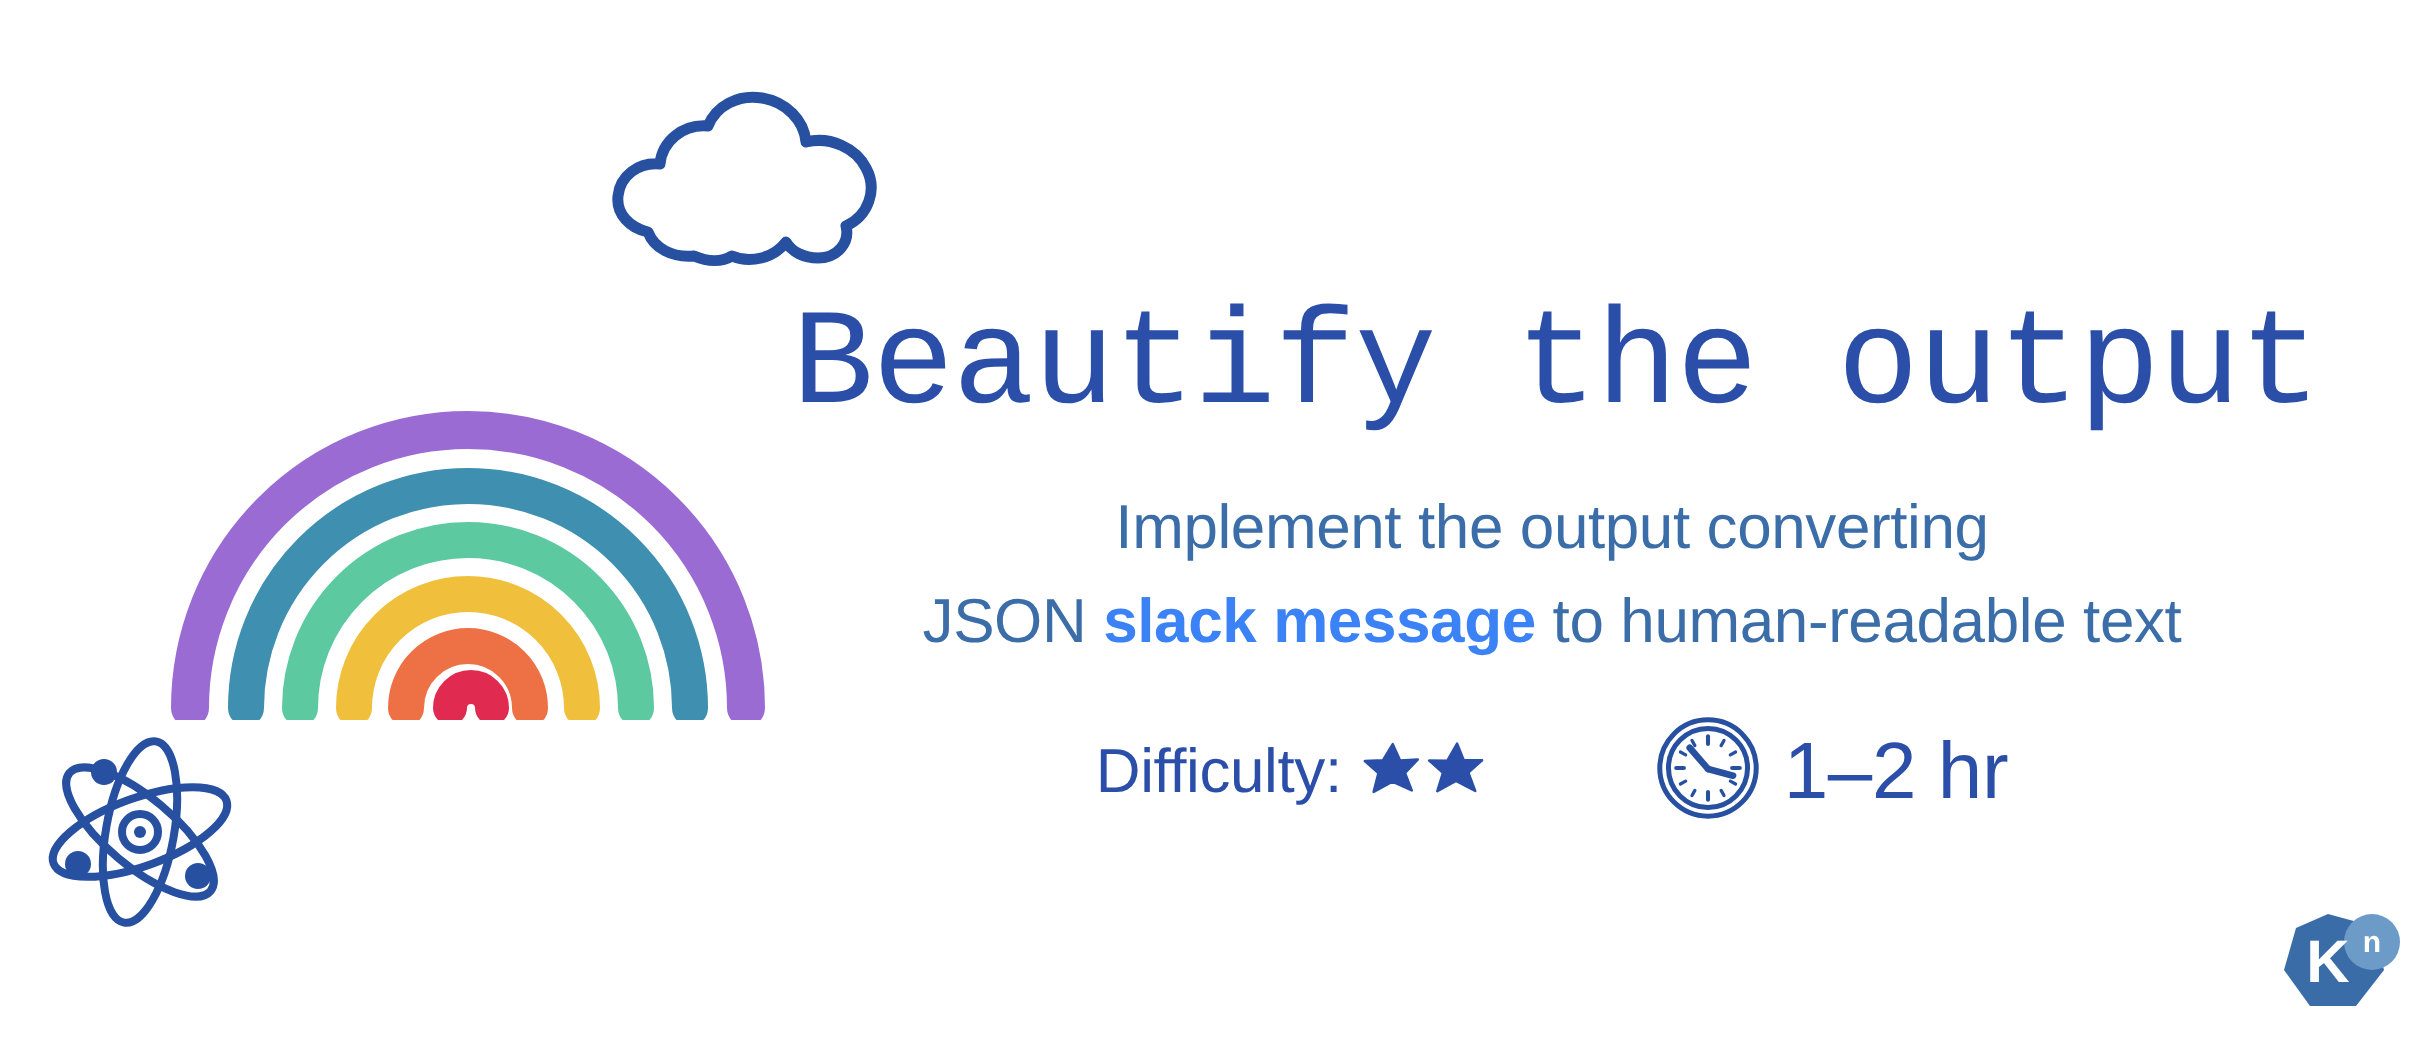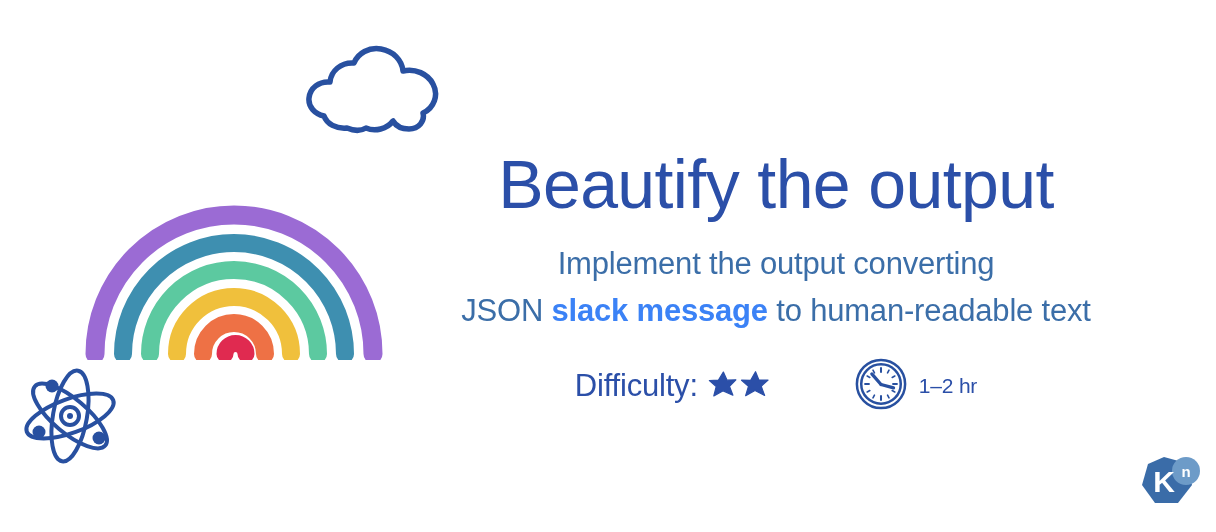--- a/index.html
+++ b/index.html
@@ -36,20 +36,21 @@
   }
 
   #page-title {
     font-size: 68px;
     font-weight: 400;
     color: #2B4FA8;
     letter-spacing: -0.6px;
     line-height: 1.0;
     margin: 0;
     white-space: nowrap;
+    font-family: Liberation Mono, monospace;
   }
 
   #subtitle {
     margin: 22px 0 0 0;
     font-size: 31px;
     font-weight: 400;
     color: #3B6EA8;
     line-height: 1.52;
     letter-spacing: -0.2px;
   }
@@ -83,21 +84,21 @@
     display: inline-flex;
     align-items: center;
     margin-left: 10px;
     gap: 2px;
     margin-top: 2px;
   }
   .star-icon { display: block; }
 
   #clock-icon { display: block; margin-top: 1px; }
   #duration-label {
-    font-size: 21px;
+    font-size: 40px;
     color: #2B4FA8;
     margin-left: 11px;
     letter-spacing: -0.2px;
   }
 
   
   #brand-logo {
     position: absolute;
     left: 1139px;
     top: 457px;

